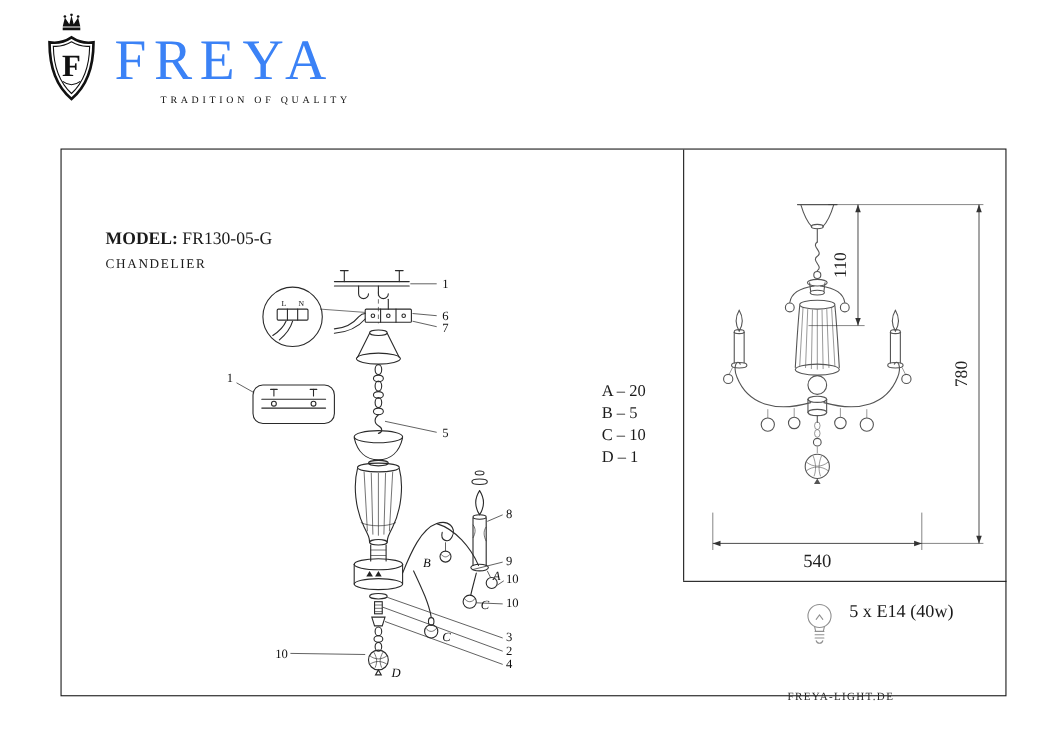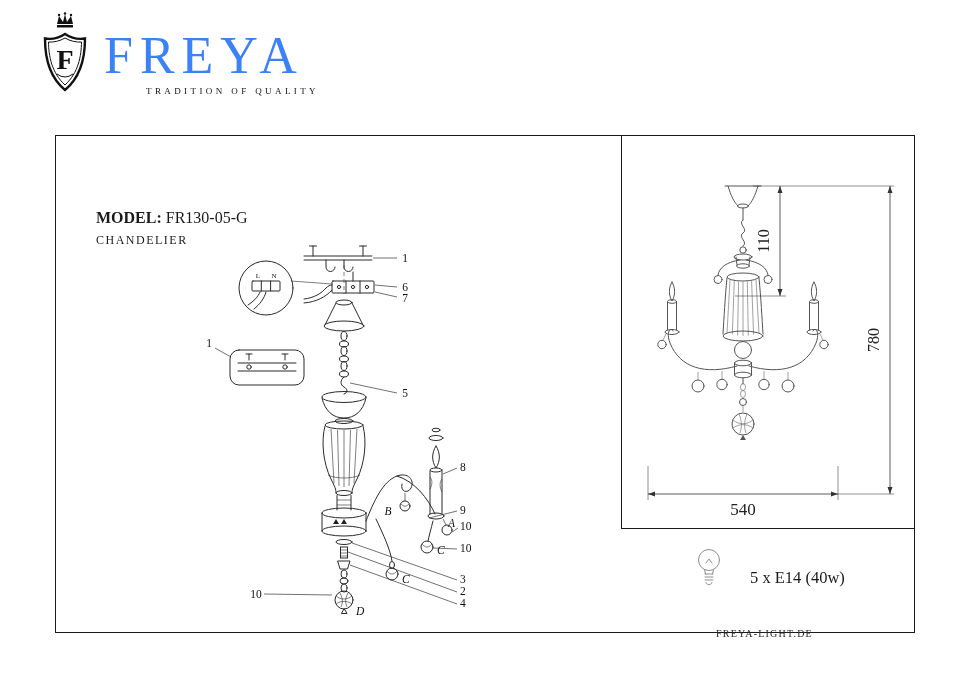--- a/index.html
+++ b/index.html
@@ -19,21 +19,21 @@
   .sheet { position:absolute; left:55px; top:135px; width:860px; height:498px;
            border:1px solid #1a1a1a; }
   .divider-v { position:absolute; left:565px; top:0; height:392px; border-left:1px solid #1a1a1a; }
   .divider-h { position:absolute; left:565px; top:392px; width:294px; border-top:1px solid #1a1a1a; }
   .model-block { position:absolute; left:40px; top:45px; font-size:16px;margin-top:28px; }
   .model-line .lbl { font-weight:bold; }
   .model-type { margin-top:6px; letter-spacing:1.5px; font-size:12px; }
   .parts-list { position:absolute; left:491px; top:210px; font-size:15px; line-height:20px; }
   .exploded-svg { position:absolute; left:130px; top:95px; }
   .dim-svg { position:absolute; left:572px; top:8px; }
-  .bulb-row { position:absolute; left:640px; top:410px; display:flex; align-items:flex-end; gap:28px; }
+  .bulb-row { position:absolute; left:676px; top:410px; display:flex; align-items:flex-start; gap:14px; }
   .bulb-spec { font-size:16.5px; }
   .site { position:absolute; left:660px; top:492px; font-size:10px; letter-spacing:1.2px; color:#2a2a2a; }
   
   svg { display:block; }
   svg .ln { stroke:#2a2a2a; stroke-width:1; fill:none; stroke-linecap:round; }
   svg .thin { stroke:#2a2a2a; stroke-width:0.6; fill:none; }
   svg .lead { stroke:#333; stroke-width:0.7; fill:none; }
   svg text { font-family:"Liberation Serif", serif; fill:#111; }
   svg .co { font-size:11.5px; }
   svg .lt { font-size:11.5px; font-style:italic; }
@@ -81,20 +81,26 @@
     <div class="divider-h"></div>
 
     <div class="model-block">
       <div class="model-line">
         <span class="lbl">MODEL:</span>
         <span>FR130-05-G</span>
       </div>
       <div class="model-type">CHANDELIER</div>
     </div>
 
+    <div class="parts-list">
+      <div>A – 20</div>
+      <div>B – 5</div>
+      <div>C – 10</div>
+      <div>D – 1</div>
+    </div>
 
     <svg class="exploded-svg" width="350" height="390" viewBox="0 0 350 390">
 
       <g>
         <line class="ln" x1="118" y1="25" x2="186" y2="25"></line>
         <line class="ln" x1="118" y1="29" x2="186" y2="29"></line>
         <line class="ln" x1="127" y1="25" x2="127" y2="15"></line>
         <line class="ln" x1="123.5" y1="15" x2="130.5" y2="15"></line>
         <line class="ln" x1="177" y1="25" x2="177" y2="15"></line>
         <line class="ln" x1="173.5" y1="15" x2="180.5" y2="15"></line>

